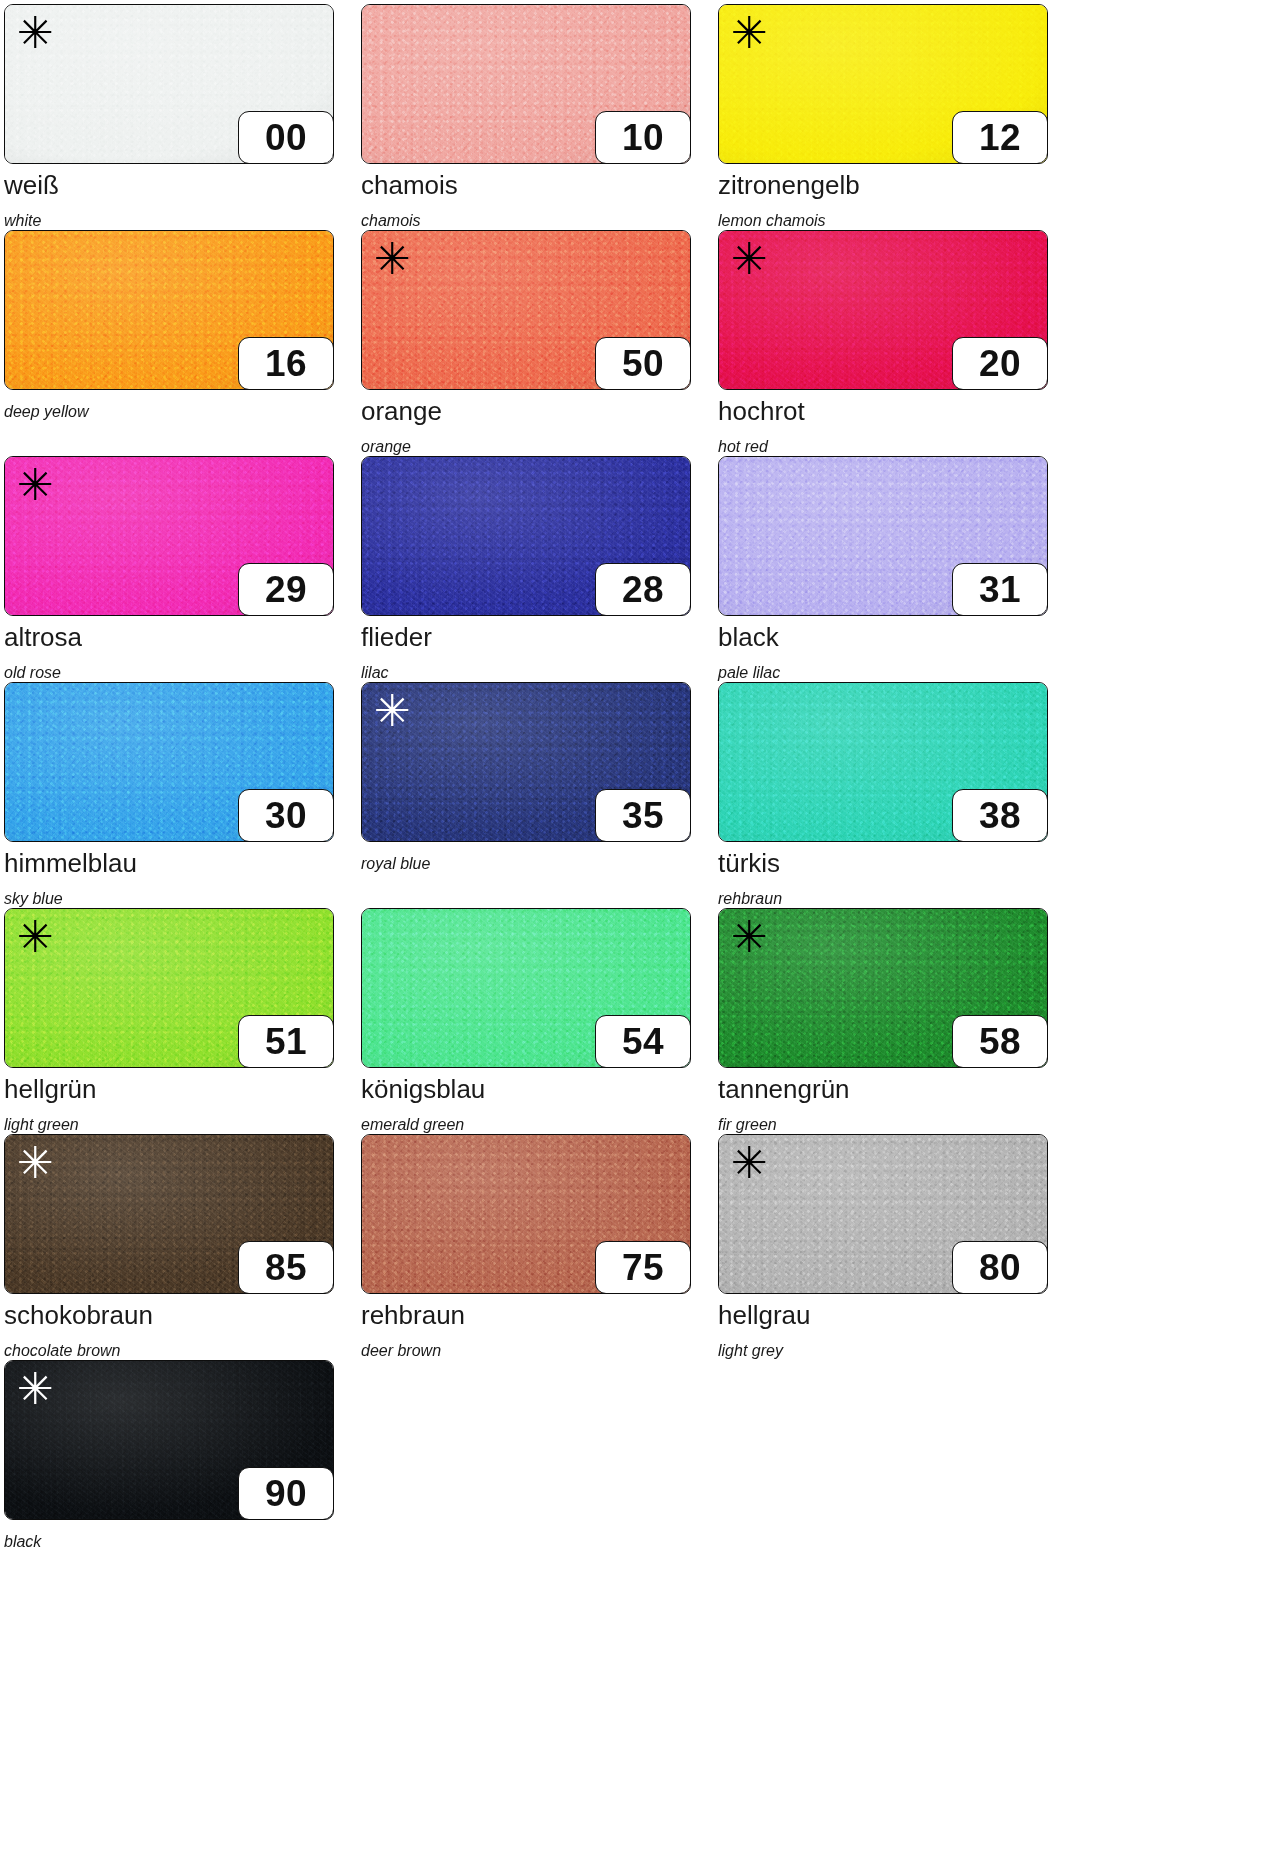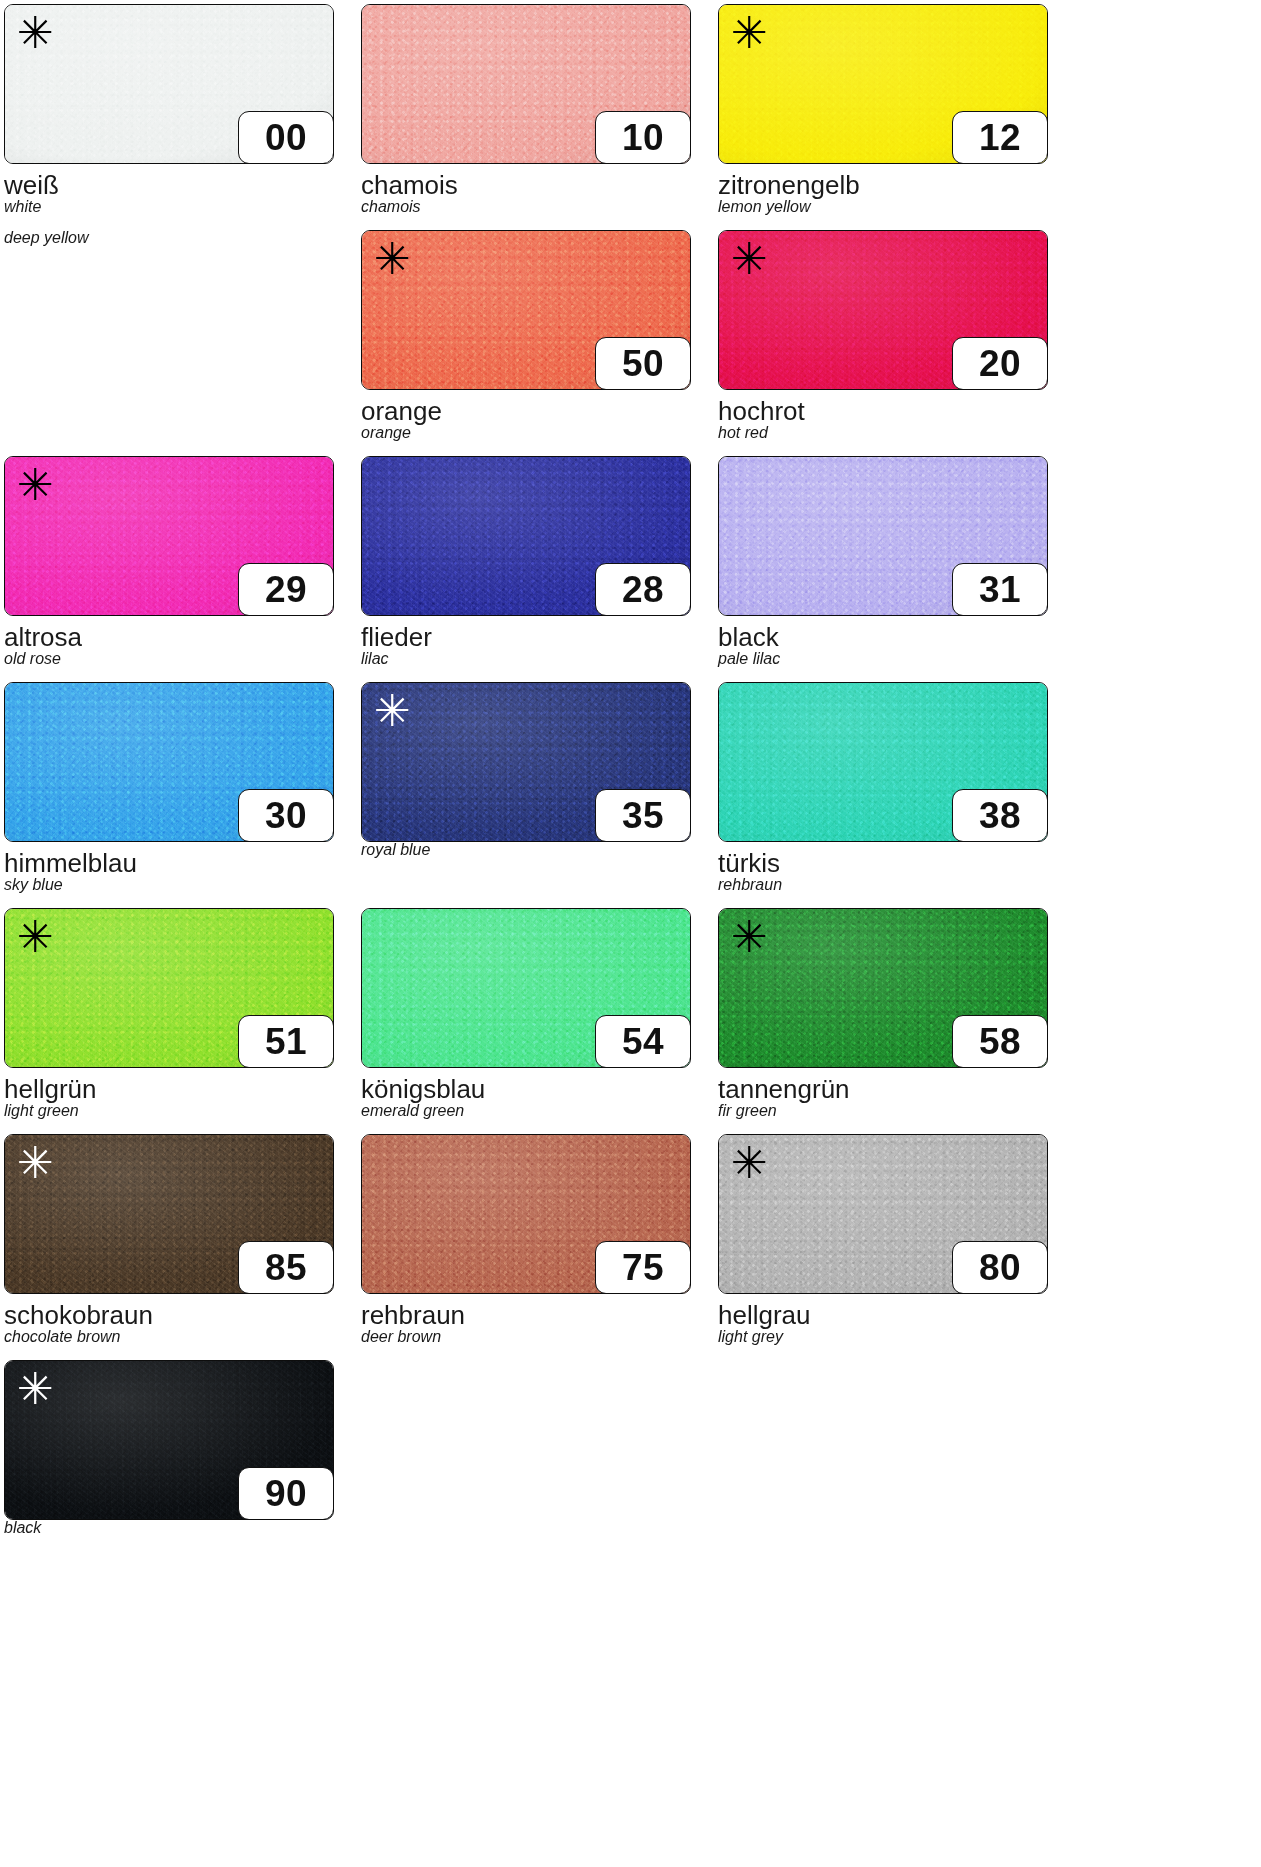--- a/index.html
+++ b/index.html
@@ -91,21 +91,21 @@
 
   
   .cap-de{
     margin-top:8px;
     font-size:26px;
     color:#1a1a1a;
     line-height:1.04;
     white-space:nowrap;
   }
   .cap-en{
-    margin-top:0;
+    margin-top:14px;
     font-size:16px;
     font-style:italic;
     color:#1a1a1a;
     line-height:1.04;
     white-space:nowrap;
   }
 </style>
 </head>
 <body>
 
@@ -137,23 +137,30 @@
       <div class="cell">
         <div class="swatch">
           <div class="base" style="background: rgb(248, 236, 10);"></div>
           <div class="tex" style="background-position: 14px 3px;"></div>
           <div class="tex2" style="background-position: 10px 18px;"></div>
           <div class="vig"></div>
           <div class="star dark">✳</div>
           <div class="badge">12</div>
         </div>
         <div class="cap-de">zitronengelb</div>
-        <div class="cap-en">lemon yellow</div>
-      </div>
-      <div class="cell">
+        <div class="cap-en">lemon chamois</div>
+      </div>
+      <div class="cell">
+        <div class="swatch">
+          <div class="base" style="background: rgb(250, 155, 25);"></div>
+          <div class="tex" style="background-position: 4px 14px;"></div>
+          <div class="tex2" style="background-position: 2px 4px;"></div>
+          <div class="vig"></div>
+          <div class="badge">16</div>
+        </div>
         <div class="cap-en">deep yellow</div>
       </div>
       <div class="cell">
         <div class="swatch">
           <div class="base" style="background: rgb(238, 106, 77);"></div>
           <div class="tex" style="background-position: 11px 6px;"></div>
           <div class="tex2" style="background-position: 7px 13px;"></div>
           <div class="vig"></div>
           <div class="star dark">✳</div>
           <div class="badge">50</div>

